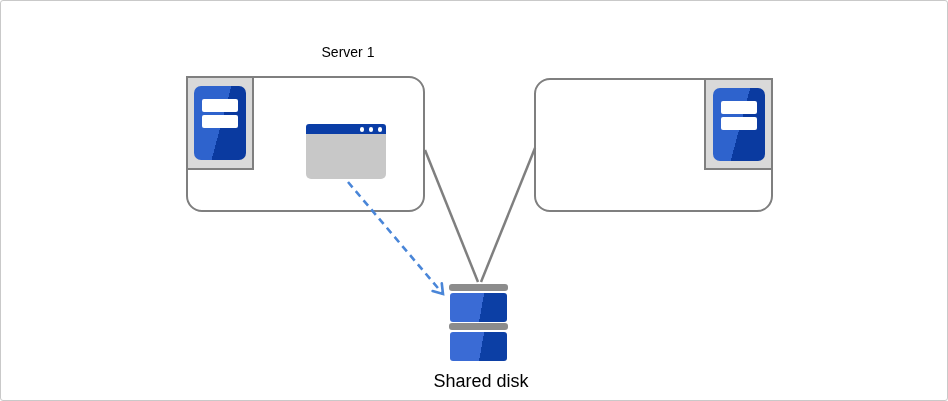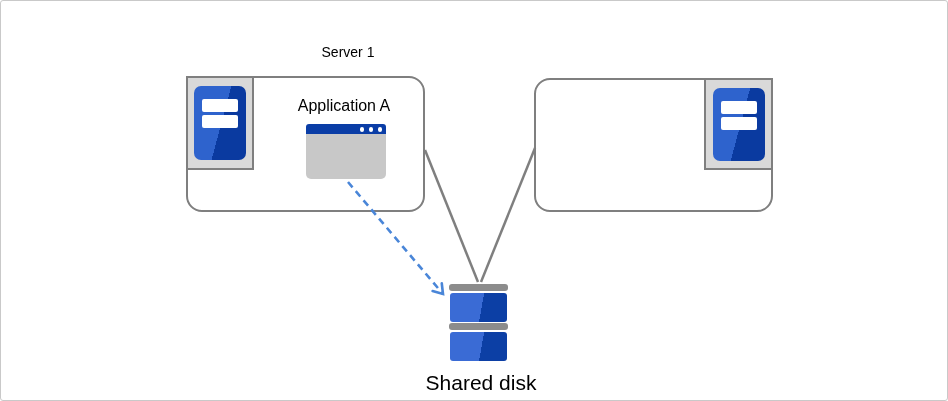--- a/index.html
+++ b/index.html
@@ -1,20 +1,20 @@
 <!DOCTYPE html>
 <html><head>
 <meta charset="utf-8">
 <style>
   html,body{margin:0;padding:0;background:#ffffff;font-family:"Liberation Sans",sans-serif;}
   .frame{position:relative;width:946px;height:399px;margin:0;border:1px solid #c9c9c9;border-radius:3px;background:#ffffff;overflow:hidden;}
   .lbl{position:absolute;color:#000;text-align:center;white-space:nowrap;}
   .lbl-server{font-size:14px;width:160px;}
   .lbl-app{font-size:16px;width:160px;}
-  .lbl-disk{font-size:21px;width:160px;}
+  .lbl-disk{font-size:18px;width:160px;}
   .server-box{position:absolute;border:2.5px solid #7f7f7f;border-radius:16px;background:#ffffff;}
   .box1{left:185px;top:75px;width:235px;height:132px;}
   .box2{left:533px;top:77px;width:235px;height:130px;}
   .icon-square{position:absolute;background:#d9d9d9;border:2.5px solid #7f7f7f;}
   .sq1{left:185px;top:75px;width:64px;height:90px;}
   .sq2{left:703px;top:77px;width:65px;height:88px;}
   .tower{position:absolute;border-radius:7px;background:linear-gradient(105deg,#2e63cd 52%,#0a3aa0 52%);}
   .tw1{left:6px;top:8px;width:52px;height:74px;}
   .tw2{left:7px;top:8px;width:52px;height:73px;}
   .slot{position:absolute;left:8px;width:36px;height:13px;background:#ffffff;border-radius:2px;}
@@ -61,21 +61,20 @@
     </div>
   </div>
 
   <div class="icon-square sq2">
     <div class="tower tw2">
       <div class="slot a"></div>
       <div class="slot b"></div>
     </div>
   </div>
 
-  <div class="lbl lbl-app la">Application A</div>
   <div class="app-window">
     <div class="titlebar">
       <span class="dot d1"></span>
       <span class="dot d2"></span>
       <span class="dot d3"></span>
     </div>
     <div class="winbody"></div>
   </div>
 
   <div class="disk">

